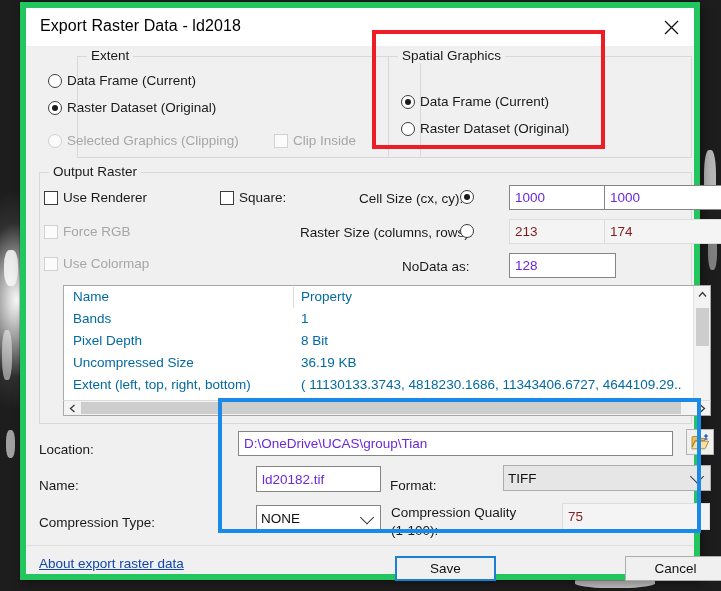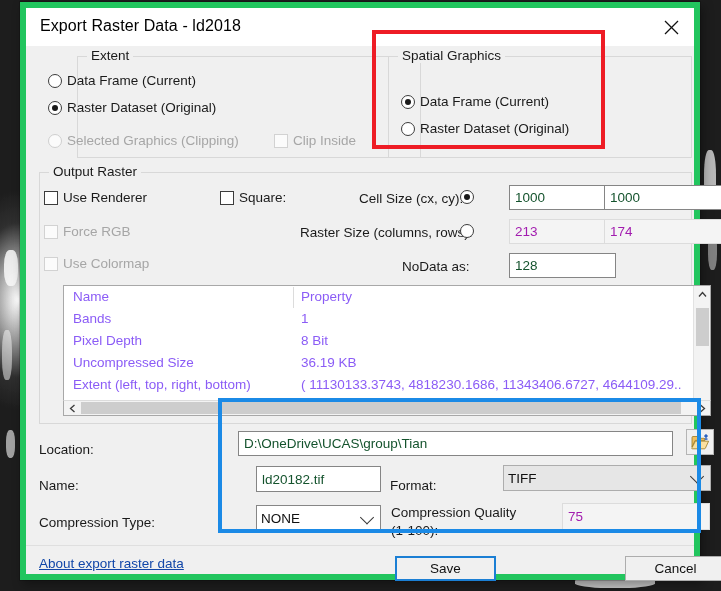--- a/index.html
+++ b/index.html
@@ -127,31 +127,31 @@
     color: #1a1a1a;
     white-space: nowrap;
   }
 
   .textbox {
     position: absolute;
     border: 1px solid #858585;
     background: #fff;
     box-sizing: border-box;
     font-size: 13.5px;
-    color: #14532d;
+    color: #6d28d9;
     display: flex;
     align-items: center;
     padding-left: 5px;
     overflow: hidden;
     white-space: nowrap;
   }
   .textbox.disabled {
     border: 1px solid #dcdcdc;
     background: #f4f4f4;
-    color: #a21caf;
+    color: #7f1d1d;
   }
 
   .combo {
     position: absolute;
     border: 1px solid #868686;
     background: #fff;
     box-sizing: border-box;
     font-size: 13.5px;
     color: #101010;
     display: flex;
@@ -175,21 +175,21 @@
     left: 37px; top: 277px;
     width: 648px; height: 130px;
     border: 1px solid #a8a8a8;
     background: #fff;
     box-sizing: border-box;
   }
   .prow {
     position: relative;
     height: 22px;
     font-size: 13.5px;
-    color: #8b5cf6;
+    color: #0369a1;
     line-height: 22px;
   }
   .pname { position: absolute; left: 9px; white-space: nowrap; }
   .pval  { position: absolute; left: 237px; white-space: nowrap; }
   .hdr-sep {
     position: absolute;
     left: 229px; top: 1px;
     width: 1px; height: 21px;
     background: #dcdcdc;
   }

